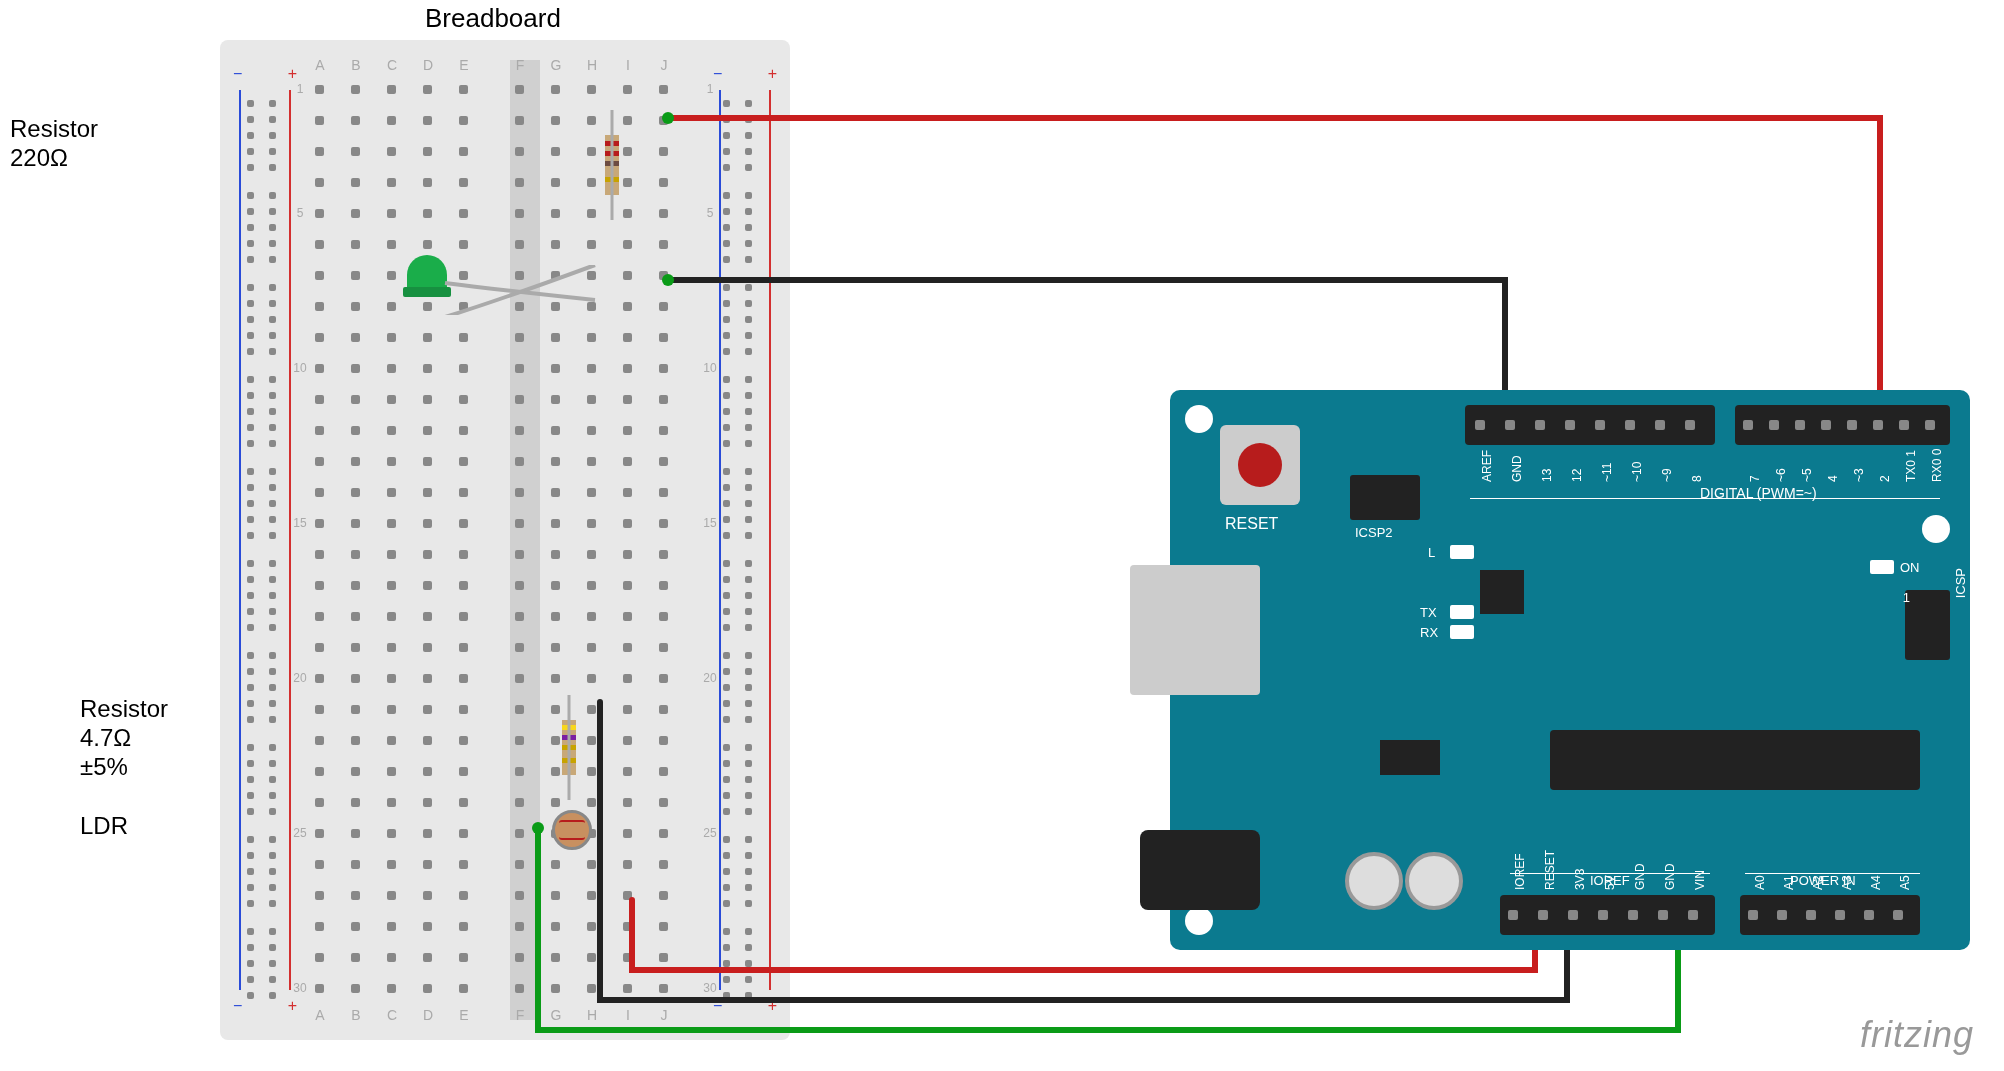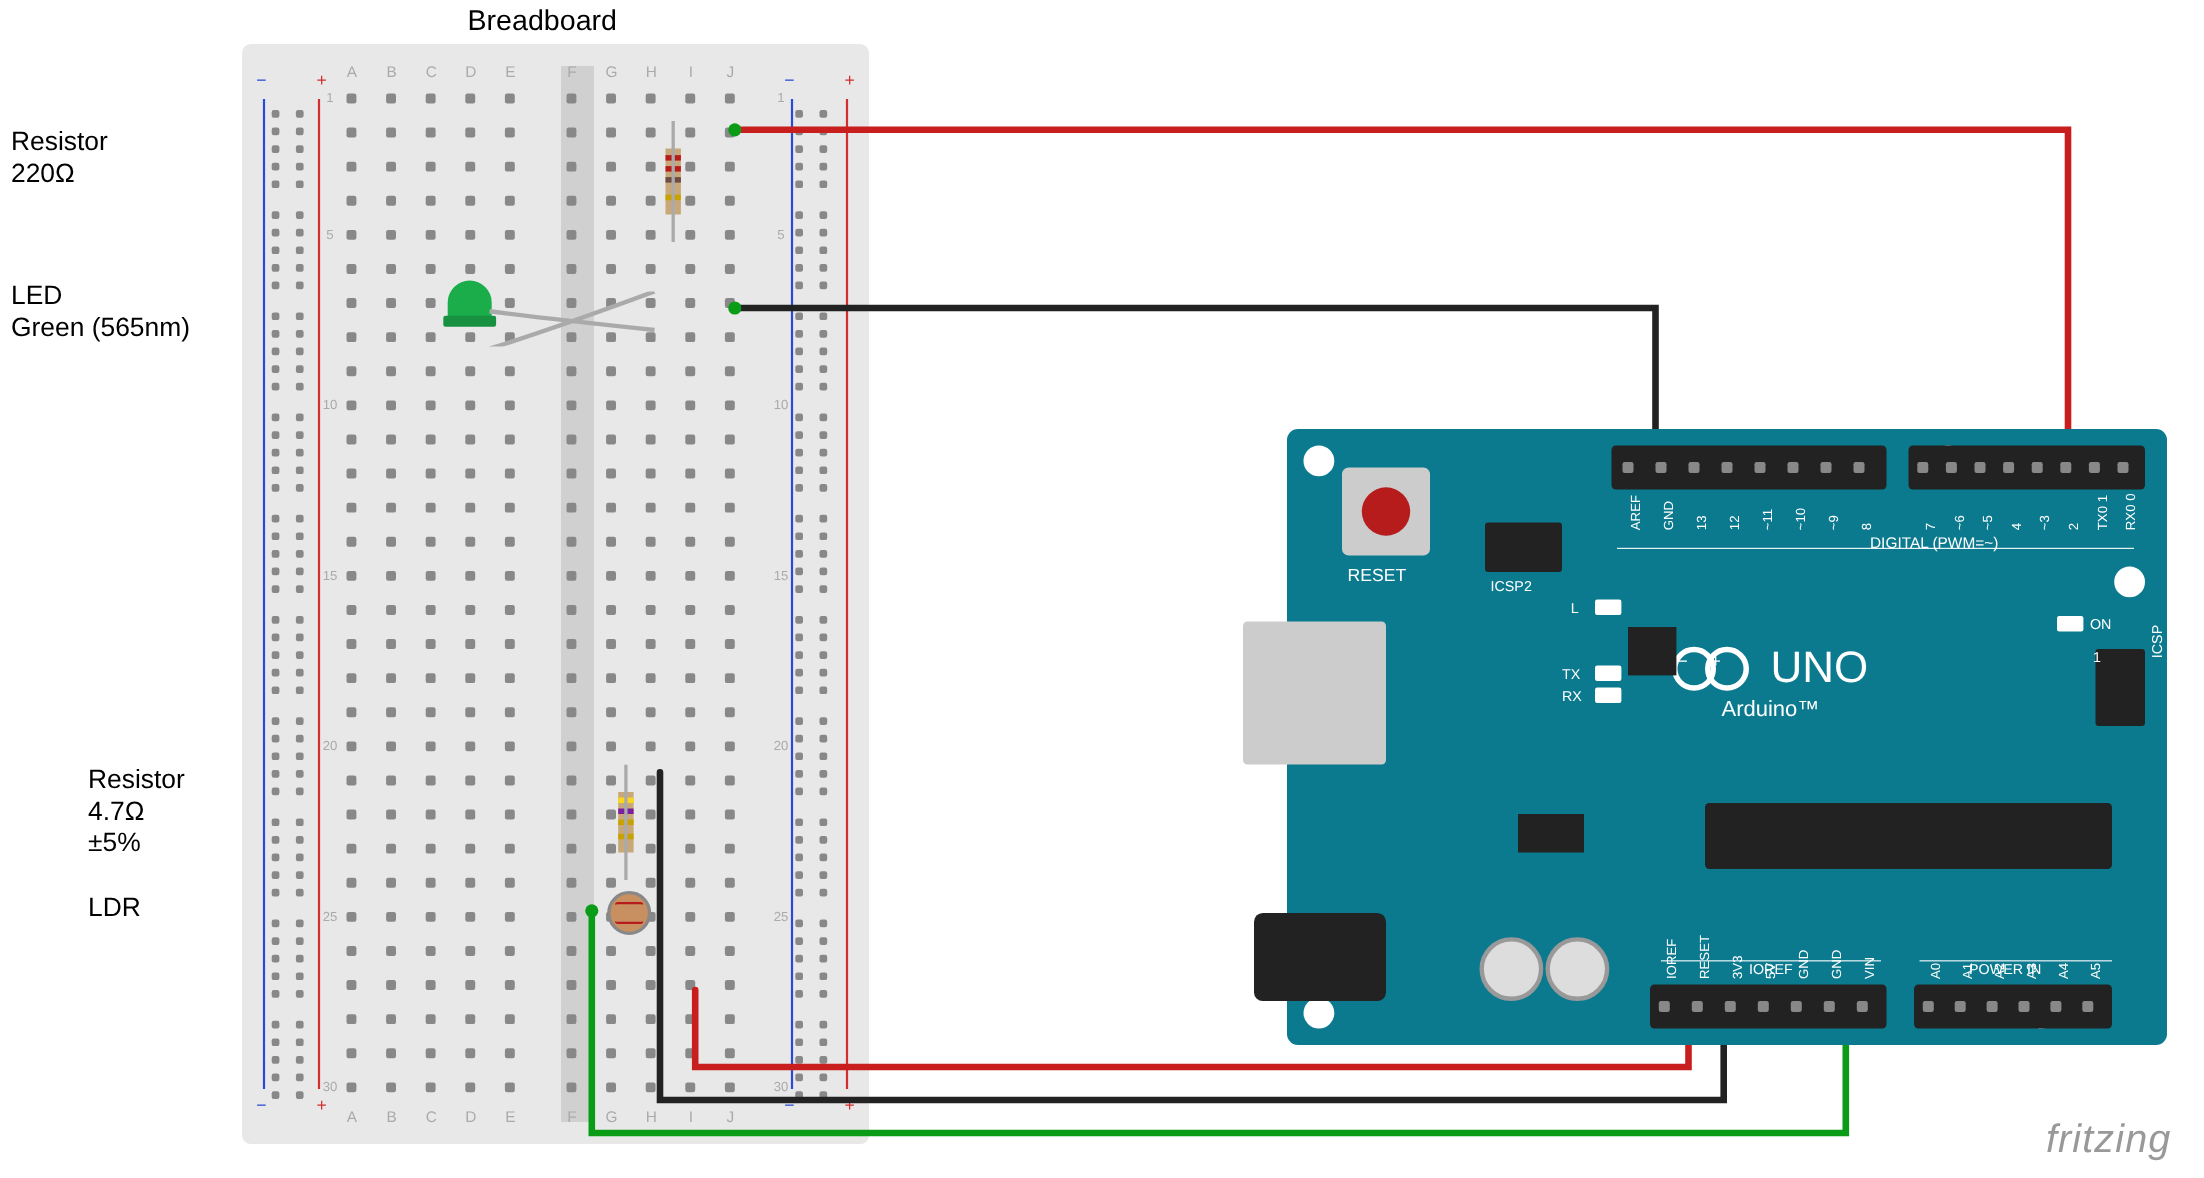--- a/index.html
+++ b/index.html
@@ -51,23 +51,20 @@
 .section-label{position:absolute;color:#fff;font-size:13px}
 </style>
 </head>
 <body>
 
 <div class="canvas">
 
   <div class="label" style="left:425px;top:3px;font-size:26px">Breadboard</div>
   <div class="label" style="left:10px;top:115px">
     <span>Resistor</span><br><span>220Ω</span>
-  </div>
-  <div class="label" style="left:10px;top:255px">
-    <span>LED</span><br><span>Green (565nm)</span>
   </div>
   <div class="label" style="left:80px;top:695px">
     <span>Resistor</span><br><span>4.7Ω</span><br><span>±5%</span>
   </div>
   <div class="label" style="left:80px;top:812px">LDR</div>
 
   <div class="breadboard">
     <div class="rail rail-left">
       <div class="rail-line blue"></div>
         <div class="rail-line red"></div>
@@ -722,25 +719,20 @@
         <div class="pin" style="left: 66px;"></div>
         <div class="pin" style="left: 95px;"></div>
         <div class="pin" style="left: 124px;"></div>
         <div class="pin" style="left: 153px;"></div>
       </div>
     <div class="section-label" style="left:420px;bottom:62px">IOREF</div>
     <div class="section-label" style="left:620px;bottom:62px">POWER IN</div>
     <div style="position:absolute;left:340px;bottom:76px;width:200px;height:1px;background:#fff"></div>
     <div style="position:absolute;left:575px;bottom:76px;width:175px;height:1px;background:#fff"></div>
 
-    <div class="ar-logo">
-      <span class="infinity" style="margin-right:-10px">−</span><span class="infinity">+</span>
-      <span style="font-size:40px;font-weight:300;margin-left:15px;vertical-align:middle">UNO</span>
-      <div style="font-size:20px;margin-top:4px;margin-left:45px">Arduino™</div>
-    </div>
     <div class="ar-led" style="left:700px;top:170px"></div>
     <div class="section-label" style="left:730px;top:170px">ON</div>
     <div class="ar-led" style="left:280px;top:155px"></div>
     <div class="section-label" style="left:258px;top:155px">L</div>
     <div class="ar-led" style="left:280px;top:215px"></div>
     <div class="section-label" style="left:250px;top:215px">TX</div>
     <div class="ar-led" style="left:280px;top:235px"></div>
     <div class="section-label" style="left:250px;top:235px">RX</div>
     <div class="ar-small" style="left:310px;top:180px;width:44px;height:44px"></div>
     <div class="ar-small" style="left:210px;top:350px;width:60px;height:35px"></div>

